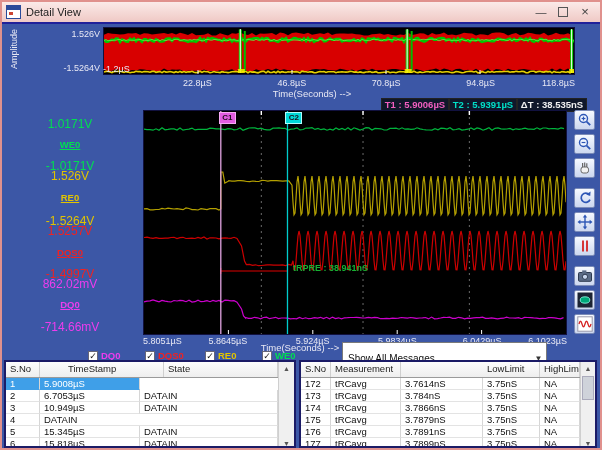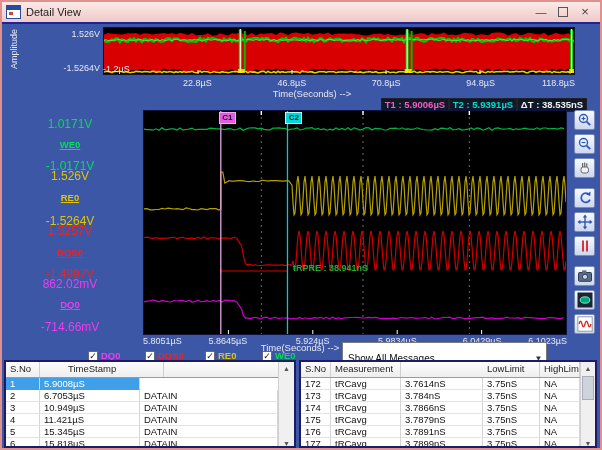--- a/index.html
+++ b/index.html
@@ -245,38 +245,38 @@
       <span class="combo-text">Show All Messages</span>
       <span class="combo-arrow">▼</span>
     </div>
 
     <div class="tbl" style="left:2px;width:292px;">
       <div class="tbl-inner">
         <div class="tbl-grid" id="state-grid">
             <div class="trow hdr">
               <div class="tcell" style="width: 34px; flex: 0 0 auto;">S.No</div>
               <div class="tcell" style="width: 100px; flex: 0 0 auto; margin-left: 24px;">TimeStamp</div>
+              <div class="tcell" style="width: 142px; flex: 1 1 0%;">State</div>
             </div>
             <div class="trow sel">
               <div class="tcell" style="width: 34px; flex: 0 0 auto;">1</div>
               <div class="tcell" style="width: 100px; flex: 0 0 auto;">5.9008µS</div>
             </div>
             <div class="trow">
               <div class="tcell" style="width: 34px; flex: 0 0 auto;">2</div>
               <div class="tcell" style="width: 100px; flex: 0 0 auto;">6.7053µS</div>
               <div class="tcell" style="width: 142px; flex: 1 1 0%;">DATAIN</div>
             </div>
             <div class="trow">
               <div class="tcell" style="width: 34px; flex: 0 0 auto;">3</div>
               <div class="tcell" style="width: 100px; flex: 0 0 auto;">10.949µS</div>
               <div class="tcell" style="width: 142px; flex: 1 1 0%;">DATAIN</div>
             </div>
             <div class="trow">
               <div class="tcell" style="width: 34px; flex: 0 0 auto;">4</div>
-              <div class="tcell" style="width: 100px; flex: 0 0 auto;">11.421µS</div>
               <div class="tcell" style="width: 142px; flex: 1 1 0%;">DATAIN</div>
             </div>
             <div class="trow">
               <div class="tcell" style="width: 34px; flex: 0 0 auto;">5</div>
               <div class="tcell" style="width: 100px; flex: 0 0 auto;">15.345µS</div>
               <div class="tcell" style="width: 142px; flex: 1 1 0%;">DATAIN</div>
             </div>
             <div class="trow">
               <div class="tcell" style="width: 34px; flex: 0 0 auto;">6</div>
               <div class="tcell" style="width: 100px; flex: 0 0 auto;">15.818µS</div>

